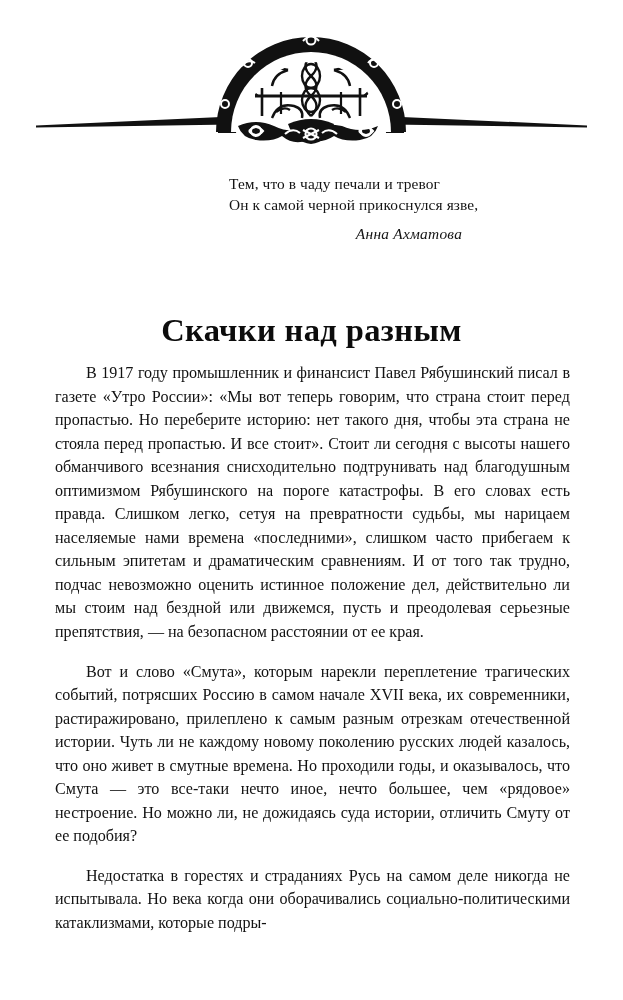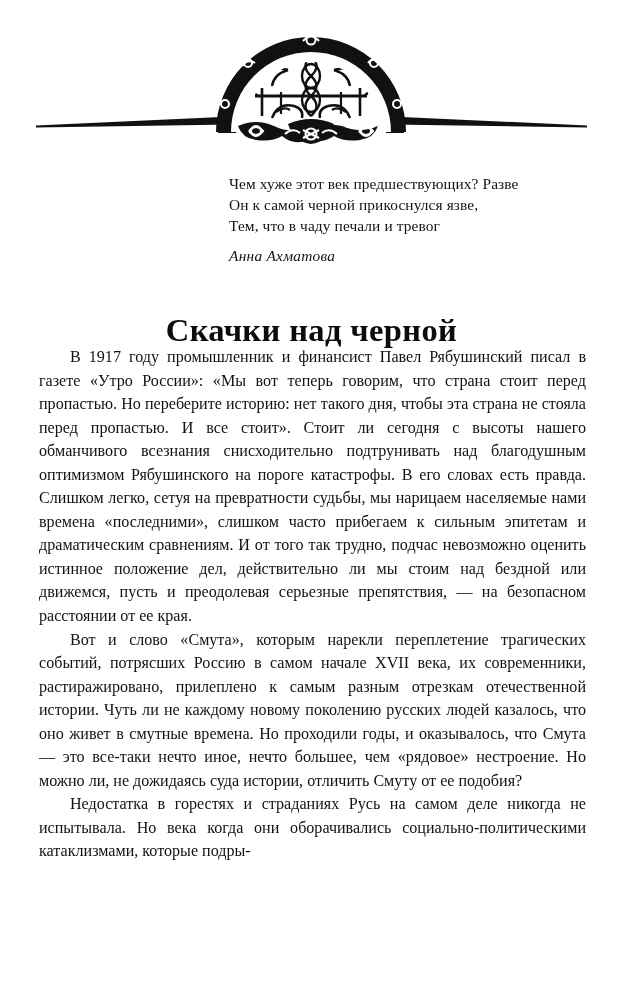--- a/index.html
+++ b/index.html
@@ -41,21 +41,21 @@
   }
   .epigraph-line {
     font-size: 15.4px;
     line-height: 21.2px;
     letter-spacing: 0.1px;
     white-space: nowrap;
     color: #141414;
   }
   .epigraph-author {
     margin-top: 9px;
-    text-align: left;
+    text-align: center;
     font-style: italic;
     font-size: 15.4px;
     line-height: 20px;
     letter-spacing: 0.25px;
     color: #141414;
   }
 
   
   .chapter-title {
     position: absolute;
@@ -70,21 +70,21 @@
   }
 
   
   .body-text {
     position: absolute;
     left: 39px;
     top: 345px;
     width: 547px;
   }
   .para {
-    margin: 0;
+    margin: 16px;
     text-align: justify;
     text-justify: inter-word;
     font-size: 16.1px;
     line-height: 23.55px;
     text-indent: 31px;
     color: #121212;
     hyphens: manual;
   }
   .para.last-clipped {
     
@@ -184,27 +184,26 @@
           <path d="M319 130 L303 138"></path>
           <circle cx="311" cy="134" r="5.5"></circle>
           <path d="M285 134 q8 -7 15 -1"></path>
           <path d="M337 134 q-8 -7 -15 -1"></path>
         </g>
       </g>
     </svg>
   </div>
 
   <div class="epigraph">
-    <div class="epigraph-line">Чем хуже этот век предшествующих? Разве</div>
+    <div class="epigraph-line">Тем, что в чаду печали и тревог</div>
     <div class="epigraph-line">Он к самой черной прикоснулся язве,</div>
-    <div class="epigraph-line">Тем, что в чаду печали и тревог</div>
     <div class="epigraph-author">Анна Ахматова</div>
   </div>
 
-  <h1 class="chapter-title">Скачки над черной</h1>
+  <h1 class="chapter-title">Скачки над разным</h1>
 
   <div class="body-text">
     <p class="para">В 1917 году промышленник и финансист Павел Рябушинский писал в газете «Утро России»: «Мы вот теперь говорим, что страна стоит перед пропастью. Но переберите историю: нет такого дня, чтобы эта страна не стояла перед пропастью. И все стоит».  Стоит ли сегодня с высоты нашего обманчивого всезнания снисходительно подтрунивать над благодушным оптимизмом Рябушинского на пороге катастрофы. В его словах есть правда. Слишком легко, сетуя на превратности судьбы, мы нарицаем населяемые нами времена «последними», слишком часто прибегаем к сильным эпитетам и драматическим сравнениям. И от того так трудно, подчас невозможно оценить истинное положение дел, действительно  ли мы стоим над бездной или движемся, пусть и преодолевая серьезные препятствия, — на безопасном расстоянии от ее края.</p>
     <p class="para">Вот и слово «Смута», которым нарекли переплетение трагических событий, потрясших Россию в самом начале XVII века, их современники, растиражировано, прилеплено к самым разным отрезкам отечественной истории. Чуть ли не каждому новому поколению русских людей казалось, что оно живет в смутные времена. Но проходили годы, и оказывалось, что Смута — это все-таки нечто иное, нечто большее, чем «рядовое» нестроение. Но можно ли, не дожидаясь суда истории, отличить Смуту от ее подобия?</p>
     <p class="para last-clipped">Недостатка в горестях и страданиях Русь на самом деле никогда не испытывала. Но века когда они оборачивались социально-политическими катаклизмами, которые подры-</p>
   </div>
 
 </div>
 
 </body></html>

